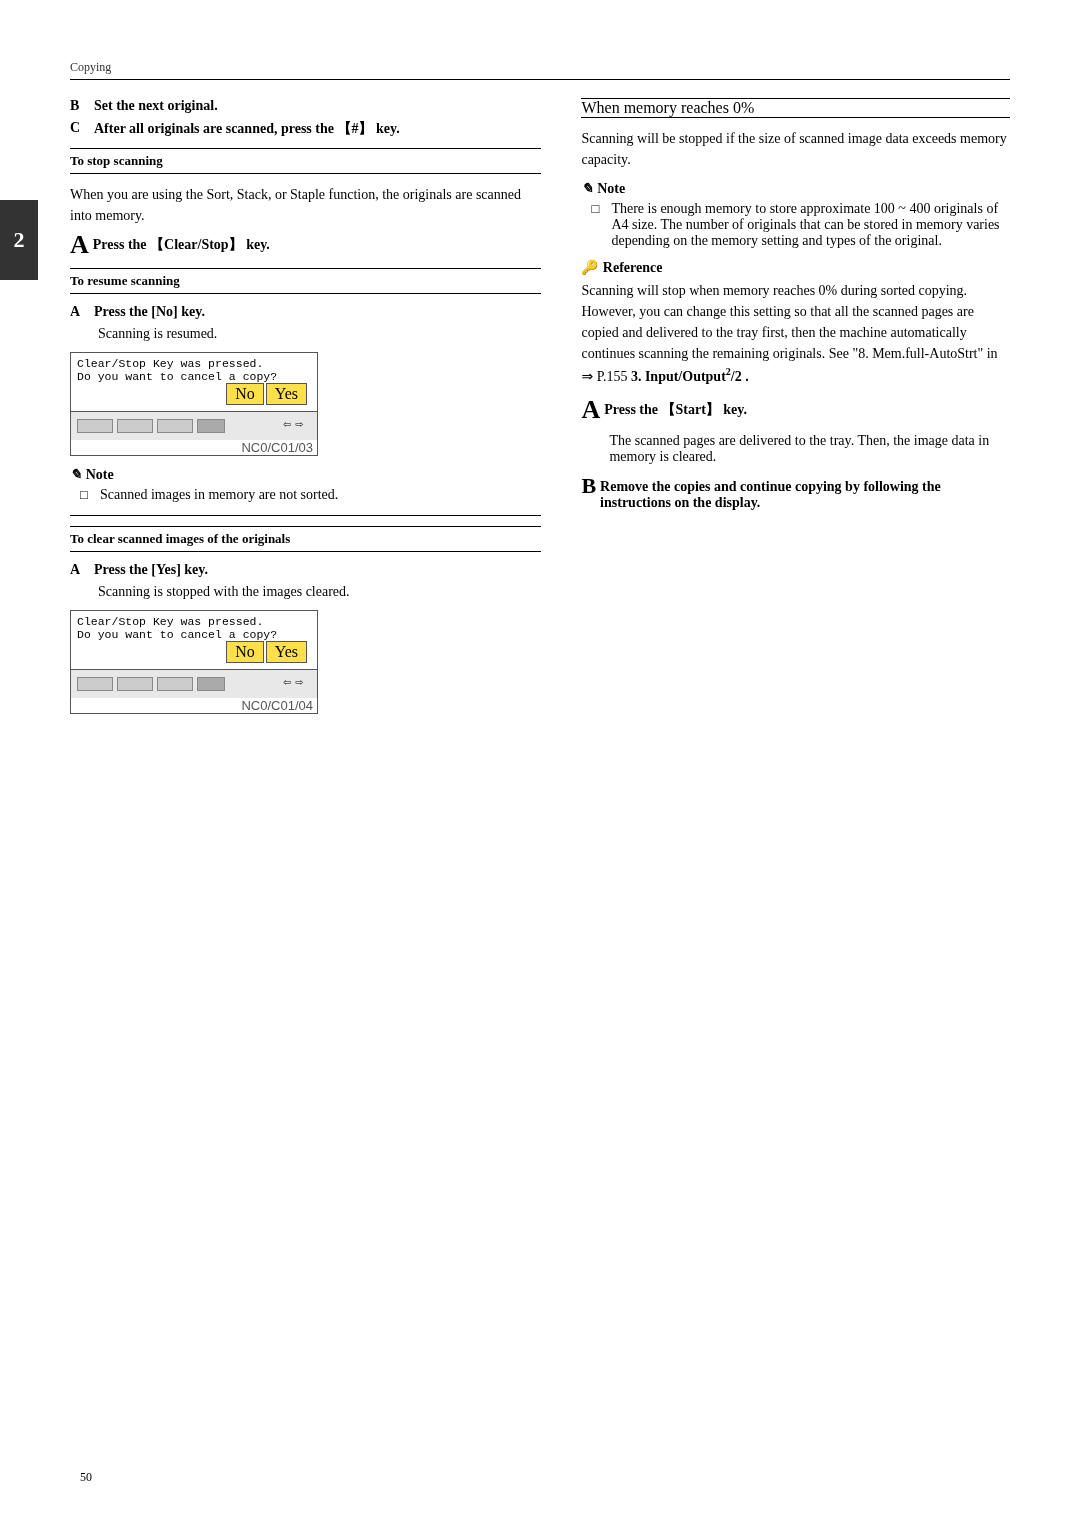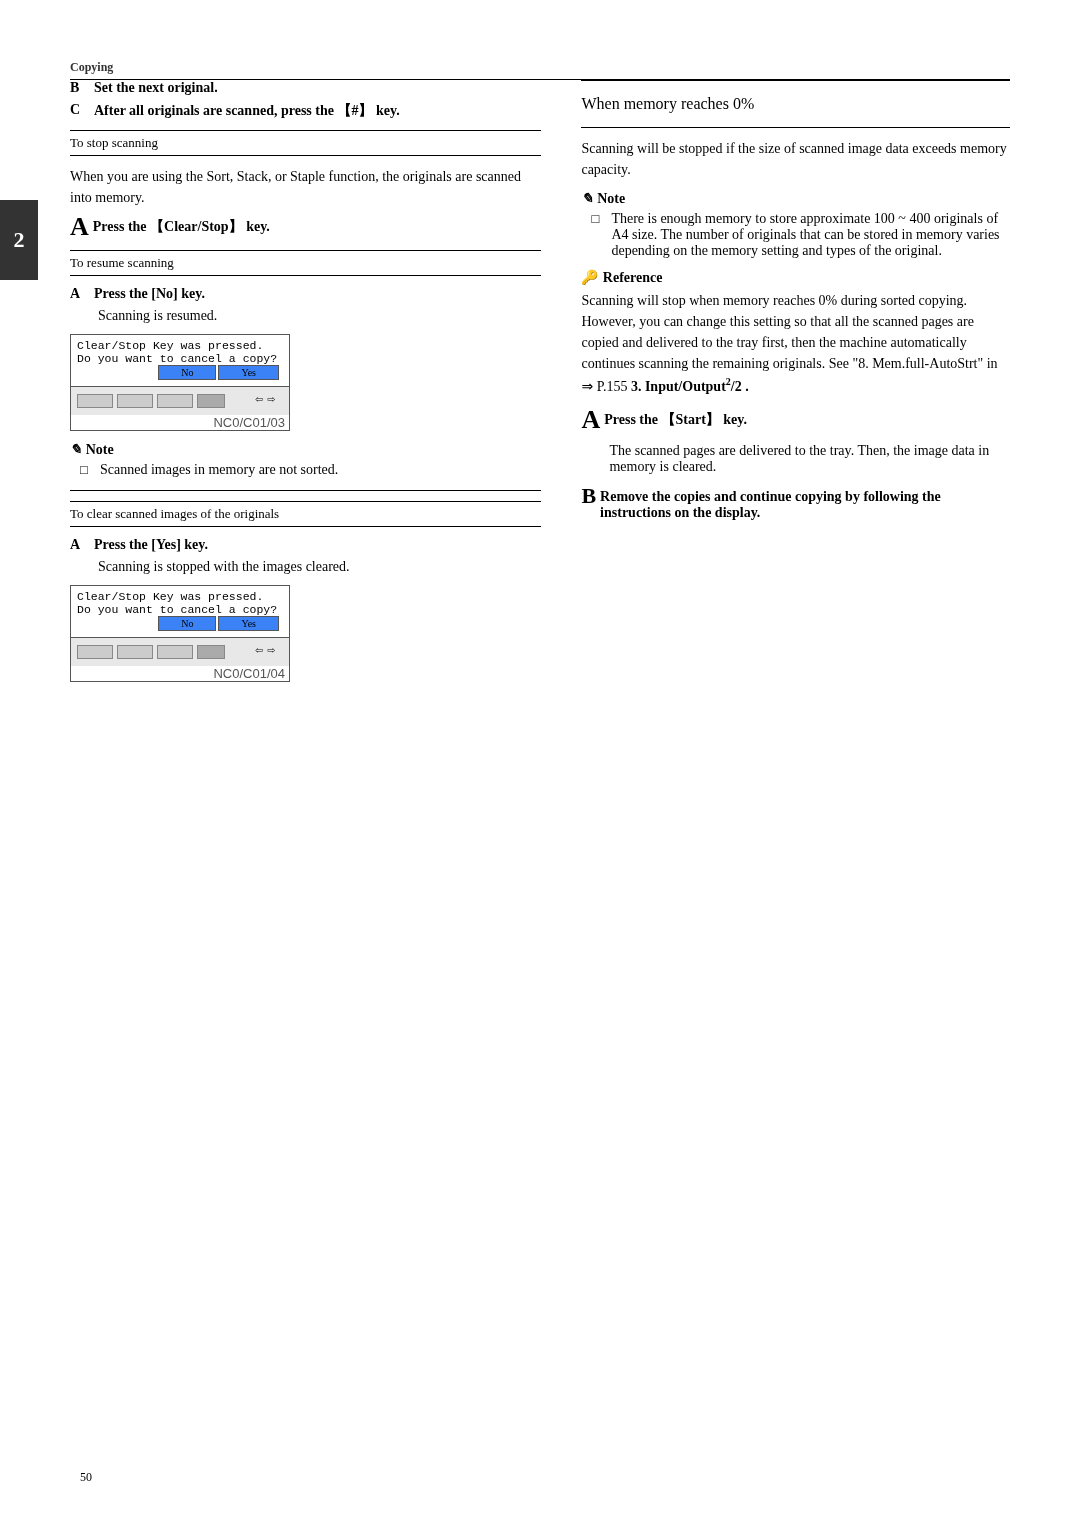--- a/index.html
+++ b/index.html
@@ -14,42 +14,42 @@
     }
     .page {
       width: 1080px;
       min-height: 1525px;
       padding: 60px 70px 60px 70px;
       position: relative;
     }
     .header-line {
       display: flex;
       align-items: flex-end;
+      margin-bottom: 18px;
       border-bottom: 1px solid #000;
       padding-bottom: 4px;
-      font-weight: bold;
     }
     .header-text {
       font-size: 12px;
       color: #333;
     }
     .two-col {
       display: flex;
       gap: 40px;
     }
     .left-col {
       flex: 1.1;
       position: relative;
     }
     .right-col {
       flex: 1;
     }
     .section-heading {
       font-size: 13px;
-      font-weight: normal;
+      font-weight: bold;
       border-top: 1.5px solid #000;
       border-bottom: 1.5px solid #000;
       padding: 4px 0;
       margin-bottom: 10px;
       margin-top: 10px;
     }
     .step-letter-small {
       font-size: 15px;
       font-weight: bold;
     }
@@ -115,21 +115,21 @@
       font-family: 'Times New Roman', Times, serif;
       font-size: 14px;
     }
     
     .panel-box {
       border: 1px solid #555;
       margin: 8px 0 8px 0;
       font-size: 11.5px;
       font-family: 'Courier New', monospace;
       background: #fff;
-      width: 220px;
+      width: 248px;
     }
     .panel-screen {
       border-bottom: 1px solid #555;
       padding: 4px 6px;
       background: #fff;
     }
     .panel-buttons {
       display: flex;
       align-items: center;
       padding: 4px 6px;
@@ -145,24 +145,24 @@
     .panel-btn-med { width: 28px; }
     .panel-btn-gray { background: #aaa; }
     .panel-dialog-row {
       display: flex;
       justify-content: flex-end;
       gap: 2px;
       padding: 0 4px 2px 4px;
     }
     .dialog-btn {
       border: 1px solid #555;
-      padding: 1px 22px;
-      font-size: 10px;
+      padding: 1px 8px;
+      font-size: 16px;
       font-family: 'Times New Roman', serif;
-      background: #3b82f6;
+      background: #fde047;
     }
     .panel-nav {
       display: flex;
       justify-content: flex-end;
       align-items: center;
       gap: 4px;
       padding-right: 8px;
       padding-bottom: 4px;
     }
     .nav-arrow {
@@ -229,21 +229,21 @@
     }
     p {
       margin-bottom: 6px;
       line-height: 1.5;
     }
     .right-heading {
       font-size: 16px;
       font-weight: normal;
       border-top: 1.5px solid #000;
       border-bottom: 1.5px solid #000;
-      padding: 14px 0;
+      padding: 0 0;
       margin-bottom: 10px;
     }
   </style>
 </head>
 <body>
 
 <div class="page">
 
   <div class="chapter-tab">
     <span>2</span>

